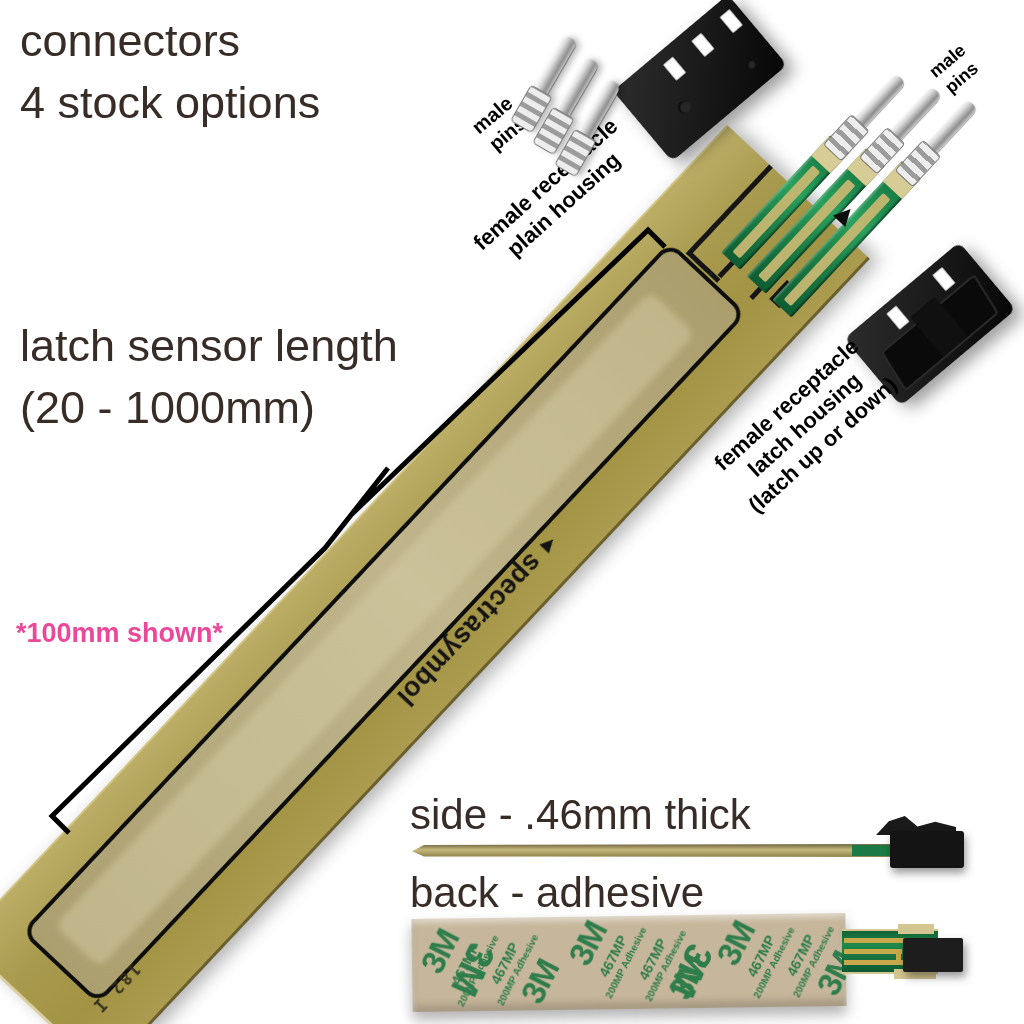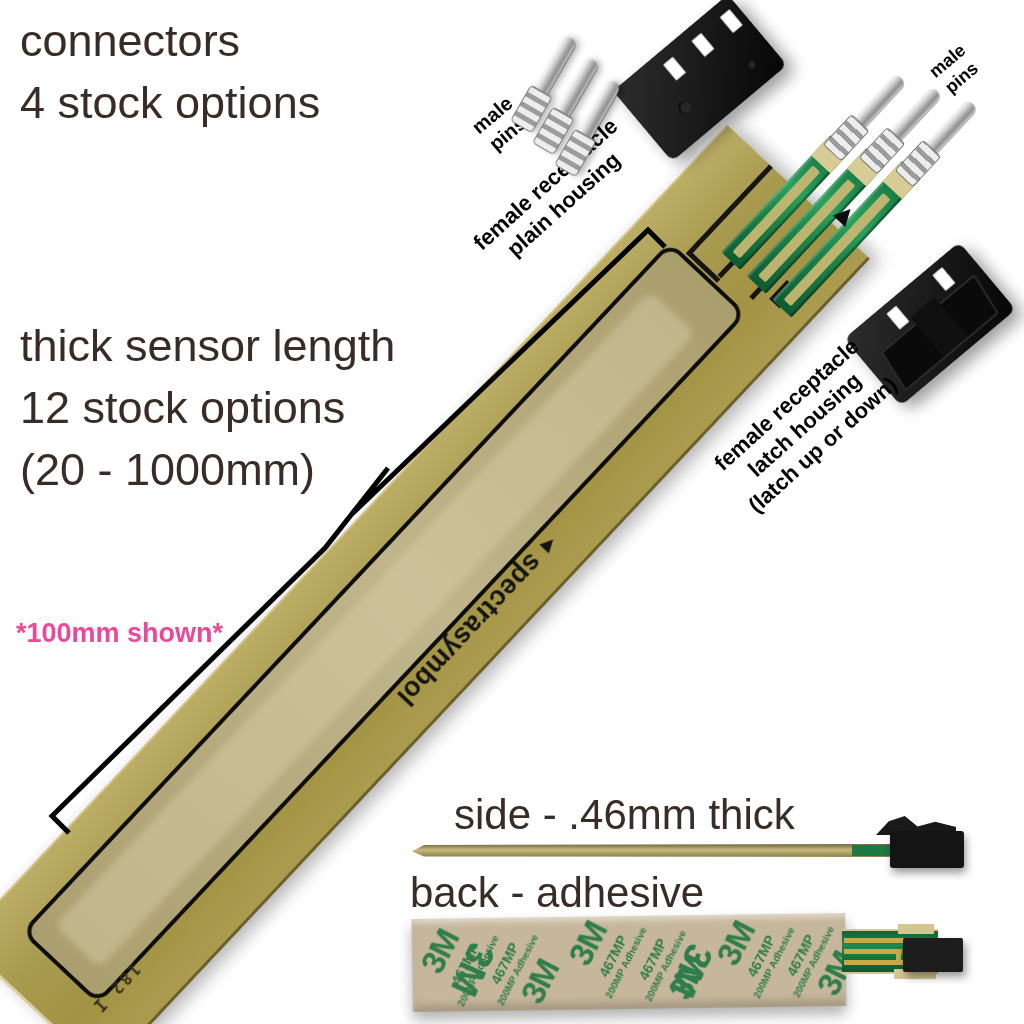--- a/index.html
+++ b/index.html
@@ -98,22 +98,21 @@
 <body>
 
 <div class="canvas">
 
   <div class="abs bigtext" style="left:20px;top:10px;">
     <div class="t">connectors</div>
     <div class="s">4 stock options</div>
   </div>
 
   <div class="abs bigtext" style="left:20px;top:315px;">
-    <div class="t">thick sensor length</div>
-    <div class="s">12 stock options</div>
+    <div class="t">latch sensor length</div>
     <div class="s">(20 - 1000mm)</div>
   </div>
 
   <div class="abs note" style="left:16px;top:618px;">*100mm shown*</div>
 
   <div class="abs sensor-strip">
     <div class="abs active-area">
       <div class="abs active-sheen"></div>
     </div>
 
@@ -187,21 +186,21 @@
   <div class="abs rlabel" style="left:650px;top:385px;width:310px;font-size:22px;transform:rotate(-42deg);">
     <div>female receptacle</div>
     <div>latch housing</div>
     <div>(latch up or down)</div>
   </div>
 
   <svg class="overlay" width="1024" height="1024">
     <path d="M 69,833 L 52,816 L 325,548 L 388,468 L 352,514 L 648,230 L 665,247" fill="none" stroke="#000" stroke-width="5" stroke-linejoin="miter"></path>
   </svg>
 
-  <div class="abs bigtext s" style="left:410px;top:786px;font-size:42px;margin-left:44px;">side - .46mm thick</div>
+  <div class="abs bigtext s" style="left:410px;top:786px;font-size:42px;">side - .46mm thick</div>
   <div class="abs side-strip"></div>
   <div class="abs side-green"></div>
   <div class="abs side-latch"></div>
   <div class="abs side-conn-body"></div>
 
   <div class="abs bigtext s" style="left:410px;top:864px;font-size:42px;">back - adhesive</div>
 
   <div class="abs tape">
     <div class="tape-group" style="left:2px;top:6px;">
       <span class="tape-brand">3M</span>

